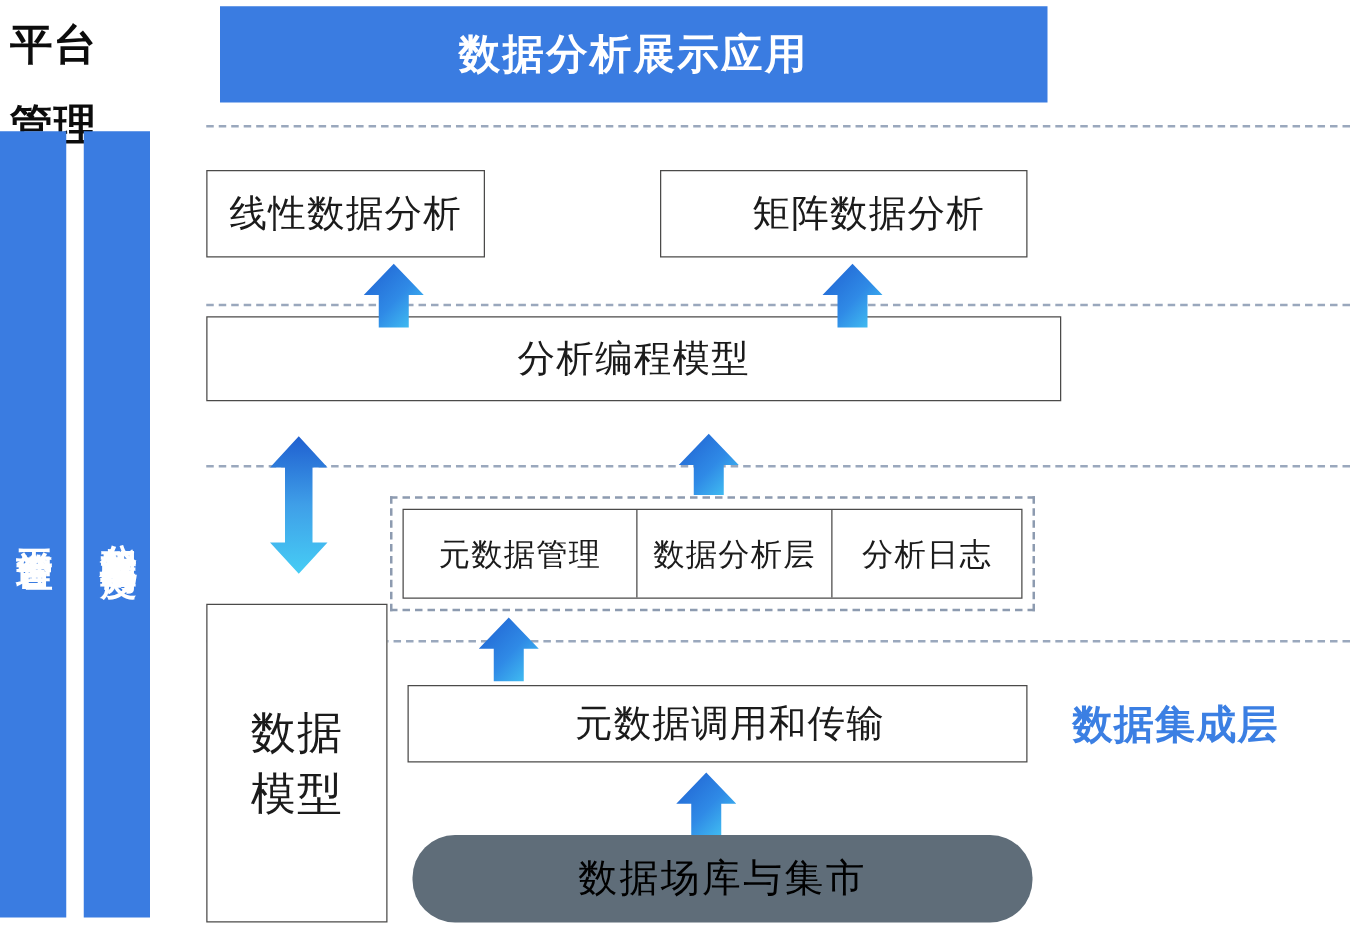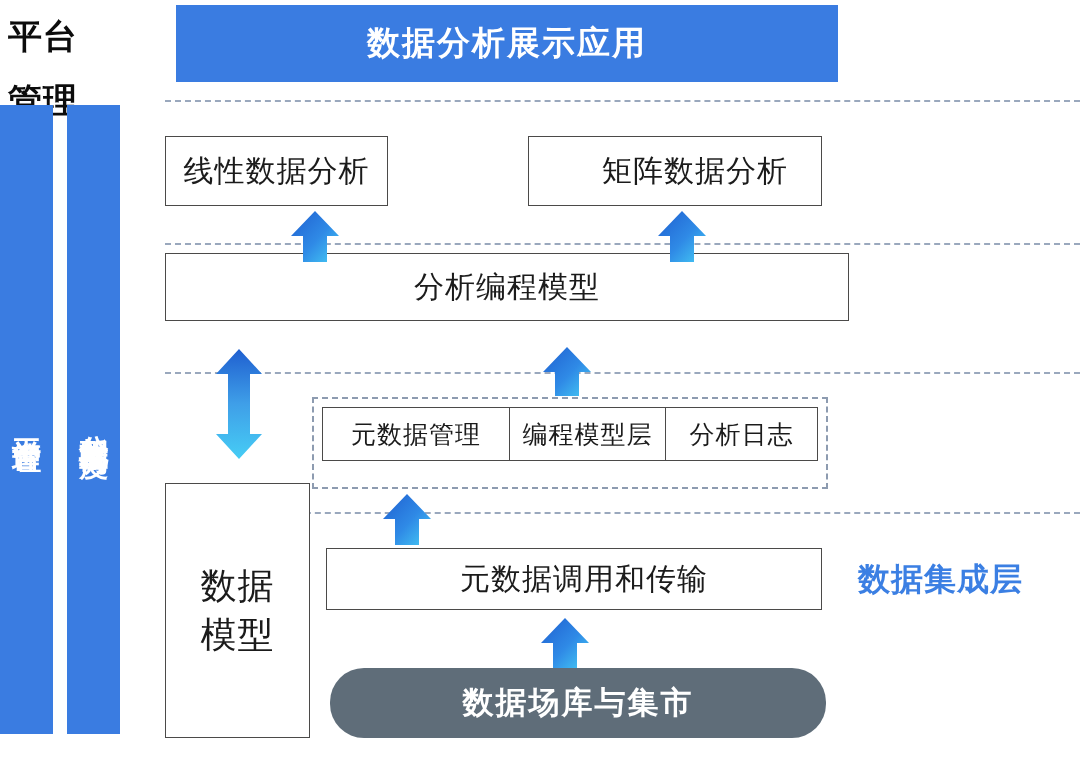--- a/index.html
+++ b/index.html
@@ -99,21 +99,21 @@
     top: 397px;
     width: 516px;
     height: 92px;
     border: 2px dashed #8d9bb0;
     background: #ffffff;
   }
   .storage-inner {
     left: 322px;
     top: 407px;
     width: 496px;
-    height: 54px;
+    height: 72px;
     display: flex;
     border: 1.6px solid #4b4a49;
     background: #ffffff;
   }
   .storage-cell {
     flex: 1 1 auto;
     display: flex;
     align-items: center;
     justify-content: center;
     font-size: 25px;
@@ -124,27 +124,26 @@
   }
   .storage-cell:last-child { border-right: none; }
   #storage-cell-0 { flex: 0 0 186px; }
   #storage-cell-1 { flex: 0 0 155px; }
   #storage-cell-2 { flex: 1 1 auto; font-family: Liberation Mono, monospace; }
 
   
   .rbox {
     background: #5f6d79;
     border-radius: 34px;
-    color: #ffffff;
+    color: #000000;
     font-size: 31px;
     letter-spacing: 2px;
     display: flex;
     align-items: center;
     justify-content: center;
-    font-weight: bold;
   }
 
   
   .layer-label {
     left: 858px;
     width: 220px;
     color: #3b7fe3;
     font-size: 32px;
     font-weight: bold;
     letter-spacing: 1px;
@@ -188,21 +187,21 @@
 
   <div class="abs obox" id="box-linear" style="left:165px; top:136px; width:223px; height:70px;">线性数据分析</div>
 
   <div class="abs obox" id="box-matrix" style="left:528px; top:136px; width:294px; height:70px;padding-left:40px;">矩阵数据分析</div>
 
   <div class="abs obox" id="box-programming-model" style="left:165px; top:253px; width:684px; height:68px;">分析编程模型</div>
 
   <div class="abs storage-group"></div>
   <div class="abs storage-inner">
     <div class="storage-cell" id="storage-cell-0">元数据管理</div>
-    <div class="storage-cell" id="storage-cell-1">编程模型层</div>
+    <div class="storage-cell" id="storage-cell-1">数据分析层</div>
     <div class="storage-cell" id="storage-cell-2">分析日志</div>
   </div>
 
   <div class="abs obox" id="box-data-model">数据
 模型</div>
 
   <div class="abs obox" id="box-transport" style="left:326px; top:548px; width:496px; height:62px;padding-left:20px;">元数据调用和传输</div>
 
   <div class="abs rbox" id="box-source" style="left:330px; top:668px; width:496px; height:70px;">数据场库与集市</div>
 

